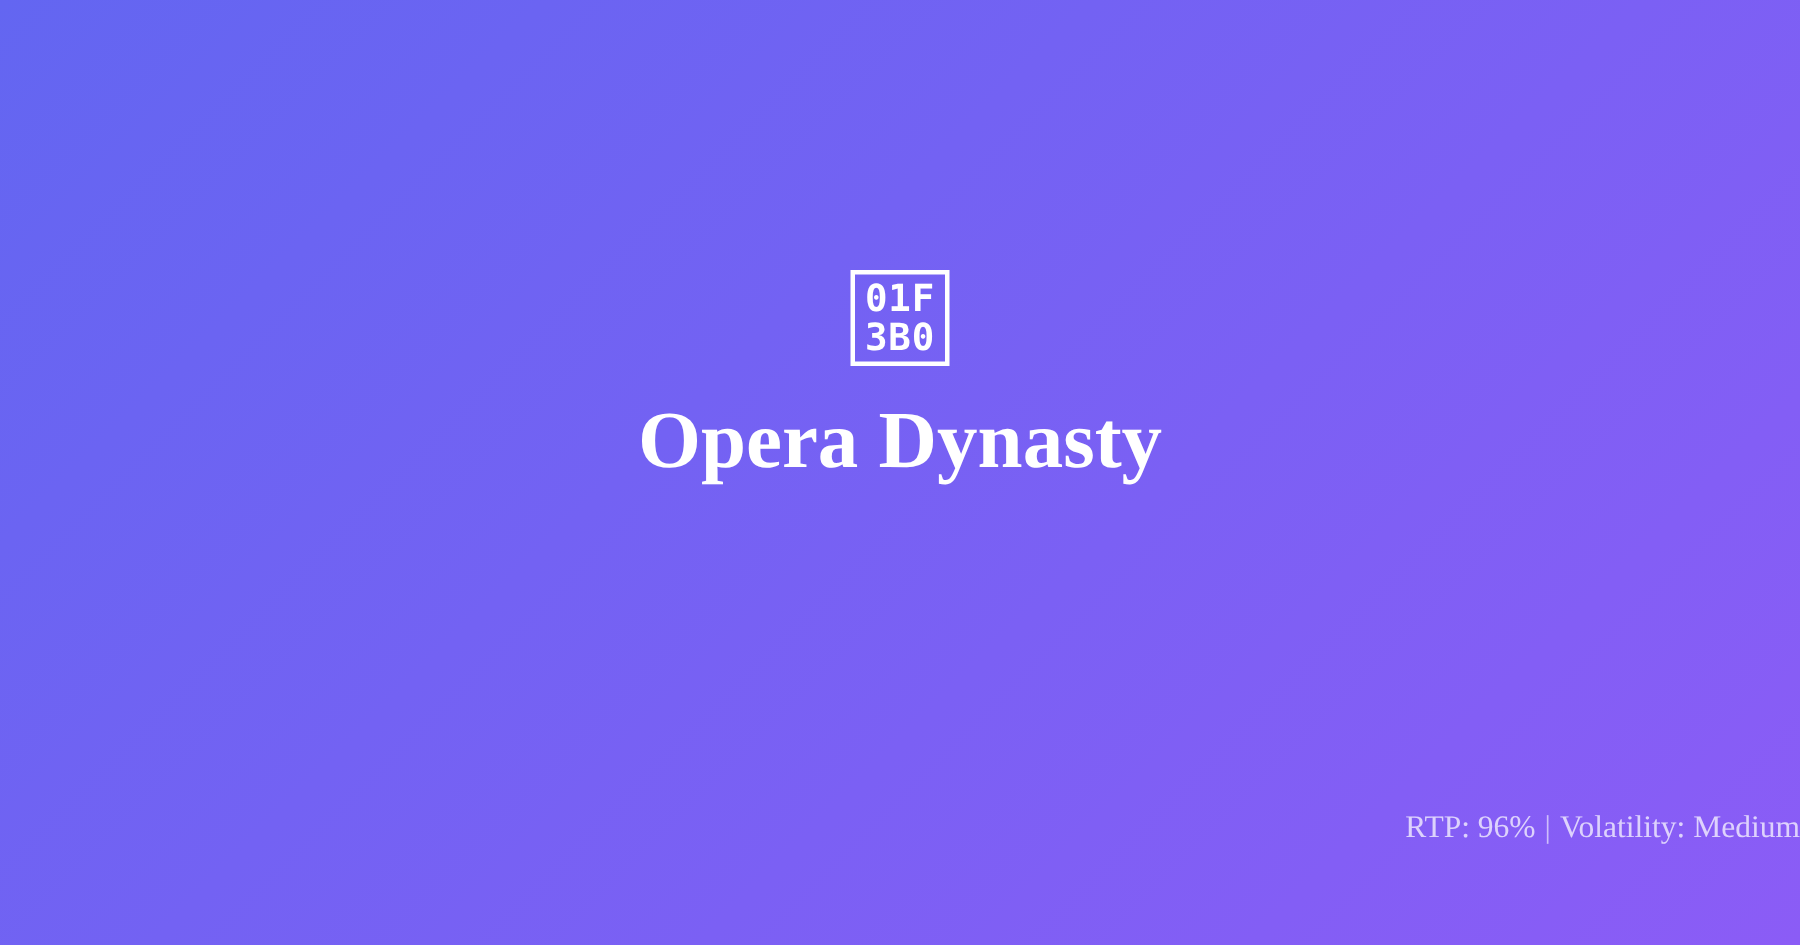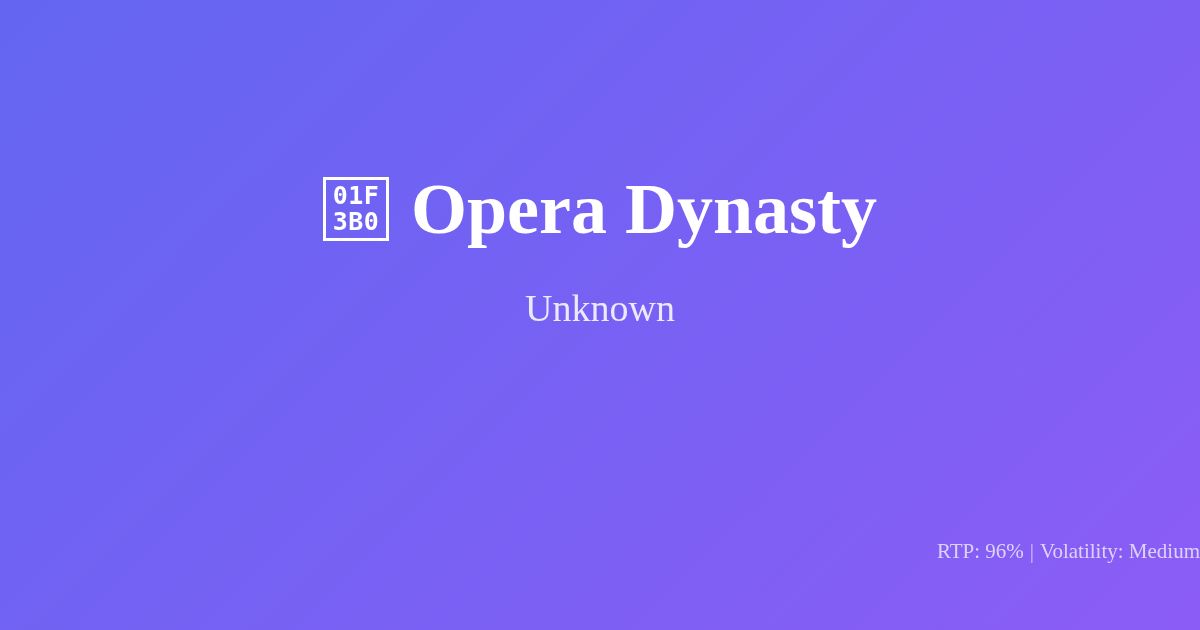--- a/index.html
+++ b/index.html
@@ -43,20 +43,21 @@
     box-sizing: border-box;
   }
 
   .title-row {
     display: flex;
     align-items: center;
     justify-content: center;
     gap: 22px;
     line-height: 1;
     white-space: nowrap;
+    flex-direction: column;
   }
 
   
   .tofu {
     display: inline-flex;
     flex-direction: column;
     align-items: center;
     justify-content: center;
     box-sizing: border-box;
     width: 66px;
@@ -71,21 +72,21 @@
     padding: 2px 3px;
     flex: 0 0 auto;
   }
 
   .tofu span {
     display: block;
   }
 
   .title {
     font-family: "Liberation Serif", "DejaVu Serif", serif;
-    font-size: 72px;
+    font-size: 54px;
     font-weight: 700;
     color: #ffffff;
     letter-spacing: 0px;
     margin: 0;
   }
 
   .subtitle {
     font-family: "Liberation Serif", "DejaVu Serif", serif;
     font-size: 38px;
     font-weight: 400;
@@ -125,20 +126,19 @@
     <div class="title-row">
 
       <span class="tofu">
         <span>01F</span>
         <span>3B0</span>
       </span>
 
       <h1 class="title">Opera Dynasty</h1>
     </div>
 
-    <p class="subtitle">Unknown</p>
   </div>
 
   <div class="meta">
     <span>RTP: 96%</span><span class="sep">|</span><span>Volatility: Medium</span>
   </div>
 
 </div>
 
 </body></html>

